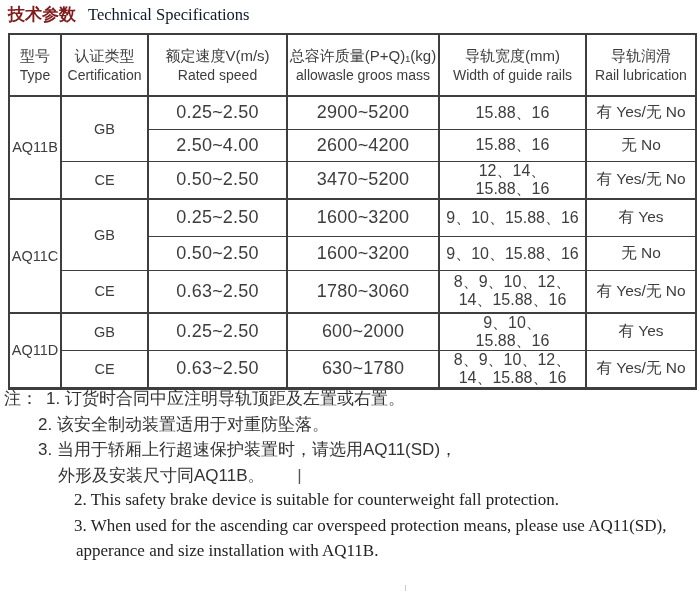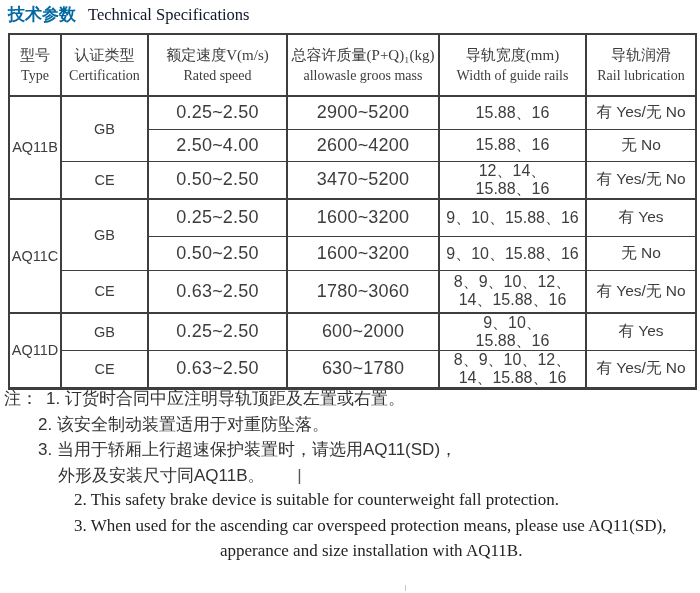--- a/index.html
+++ b/index.html
@@ -10,21 +10,21 @@
     font-family:"Liberation Sans",sans-serif;
     color:#3d3d3d;
     overflow:hidden;
   }
   
   .title-row{
     position:absolute;left:8px;top:3px;
     display:flex;align-items:baseline;gap:12px;
     white-space:nowrap;
   }
-  .title-cn{font-size:17px;font-weight:bold;color:#0369a1;}
+  .title-cn{font-size:17px;font-weight:bold;color:#7f1d1d;}
   .title-en{font-family:"Liberation Serif",serif;font-size:16.5px;color:#0f172a;}
 
   
   table.spec{
     position:absolute;left:8px;top:33px;
     width:687px;
     border-collapse:collapse;
     table-layout:fixed;
     border:2px solid #3e3e3e;
     border-bottom-width:3px;
@@ -33,21 +33,21 @@
     border:2px solid #3e3e3e;
     padding:0;
     text-align:center;
     vertical-align:middle;
     font-weight:normal;
     overflow:hidden;
   }
   table.spec tbody td{border-top-width:1px;border-bottom-width:1px;}
   table.spec tbody tr.group-sep > td{border-top-width:2px;}
   table.spec thead th{border-bottom-width:2px;}
-  thead tr{height:62px;font-family:Liberation Serif, serif;}
+  thead tr{height:62px;}
   .hdr-cn{font-size:15px;line-height:21px;white-space:nowrap;}
   .hdr-en{font-size:14px;line-height:19px;white-space:nowrap;}
   td.model{font-size:14.5px;}
   td.cert{font-size:14.5px;}
   td.speed,td.mass{font-size:18px;letter-spacing:0.2px;}
   td.rail{font-size:16px;line-height:18px;white-space:pre-line;}
   td.lube{font-size:15.5px;white-space:nowrap;}
 
   
   .notes-cn{
@@ -62,21 +62,21 @@
 
   .notes-en{
     position:absolute;left:2px;top:487px;
     font-family:"Liberation Serif",serif;
     font-size:17px;line-height:25.5px;color:#222222;
     white-space:nowrap;
   }
   .notes-en .row1{display:flex;}
   .notes-en .lbl{margin-right:10px;}
   .notes-en .ind{margin-left:72px;}
-  .notes-en .ind2{margin-left:74px;text-align:center;}
+  .notes-en .ind2{margin-left:74px;}
 
   .stray-mark{
     position:absolute;left:405px;top:585px;
     width:1px;height:6px;background:#c9c9c9;
   }
 </style>
 </head>
 <body>
 
 <div class="page">

